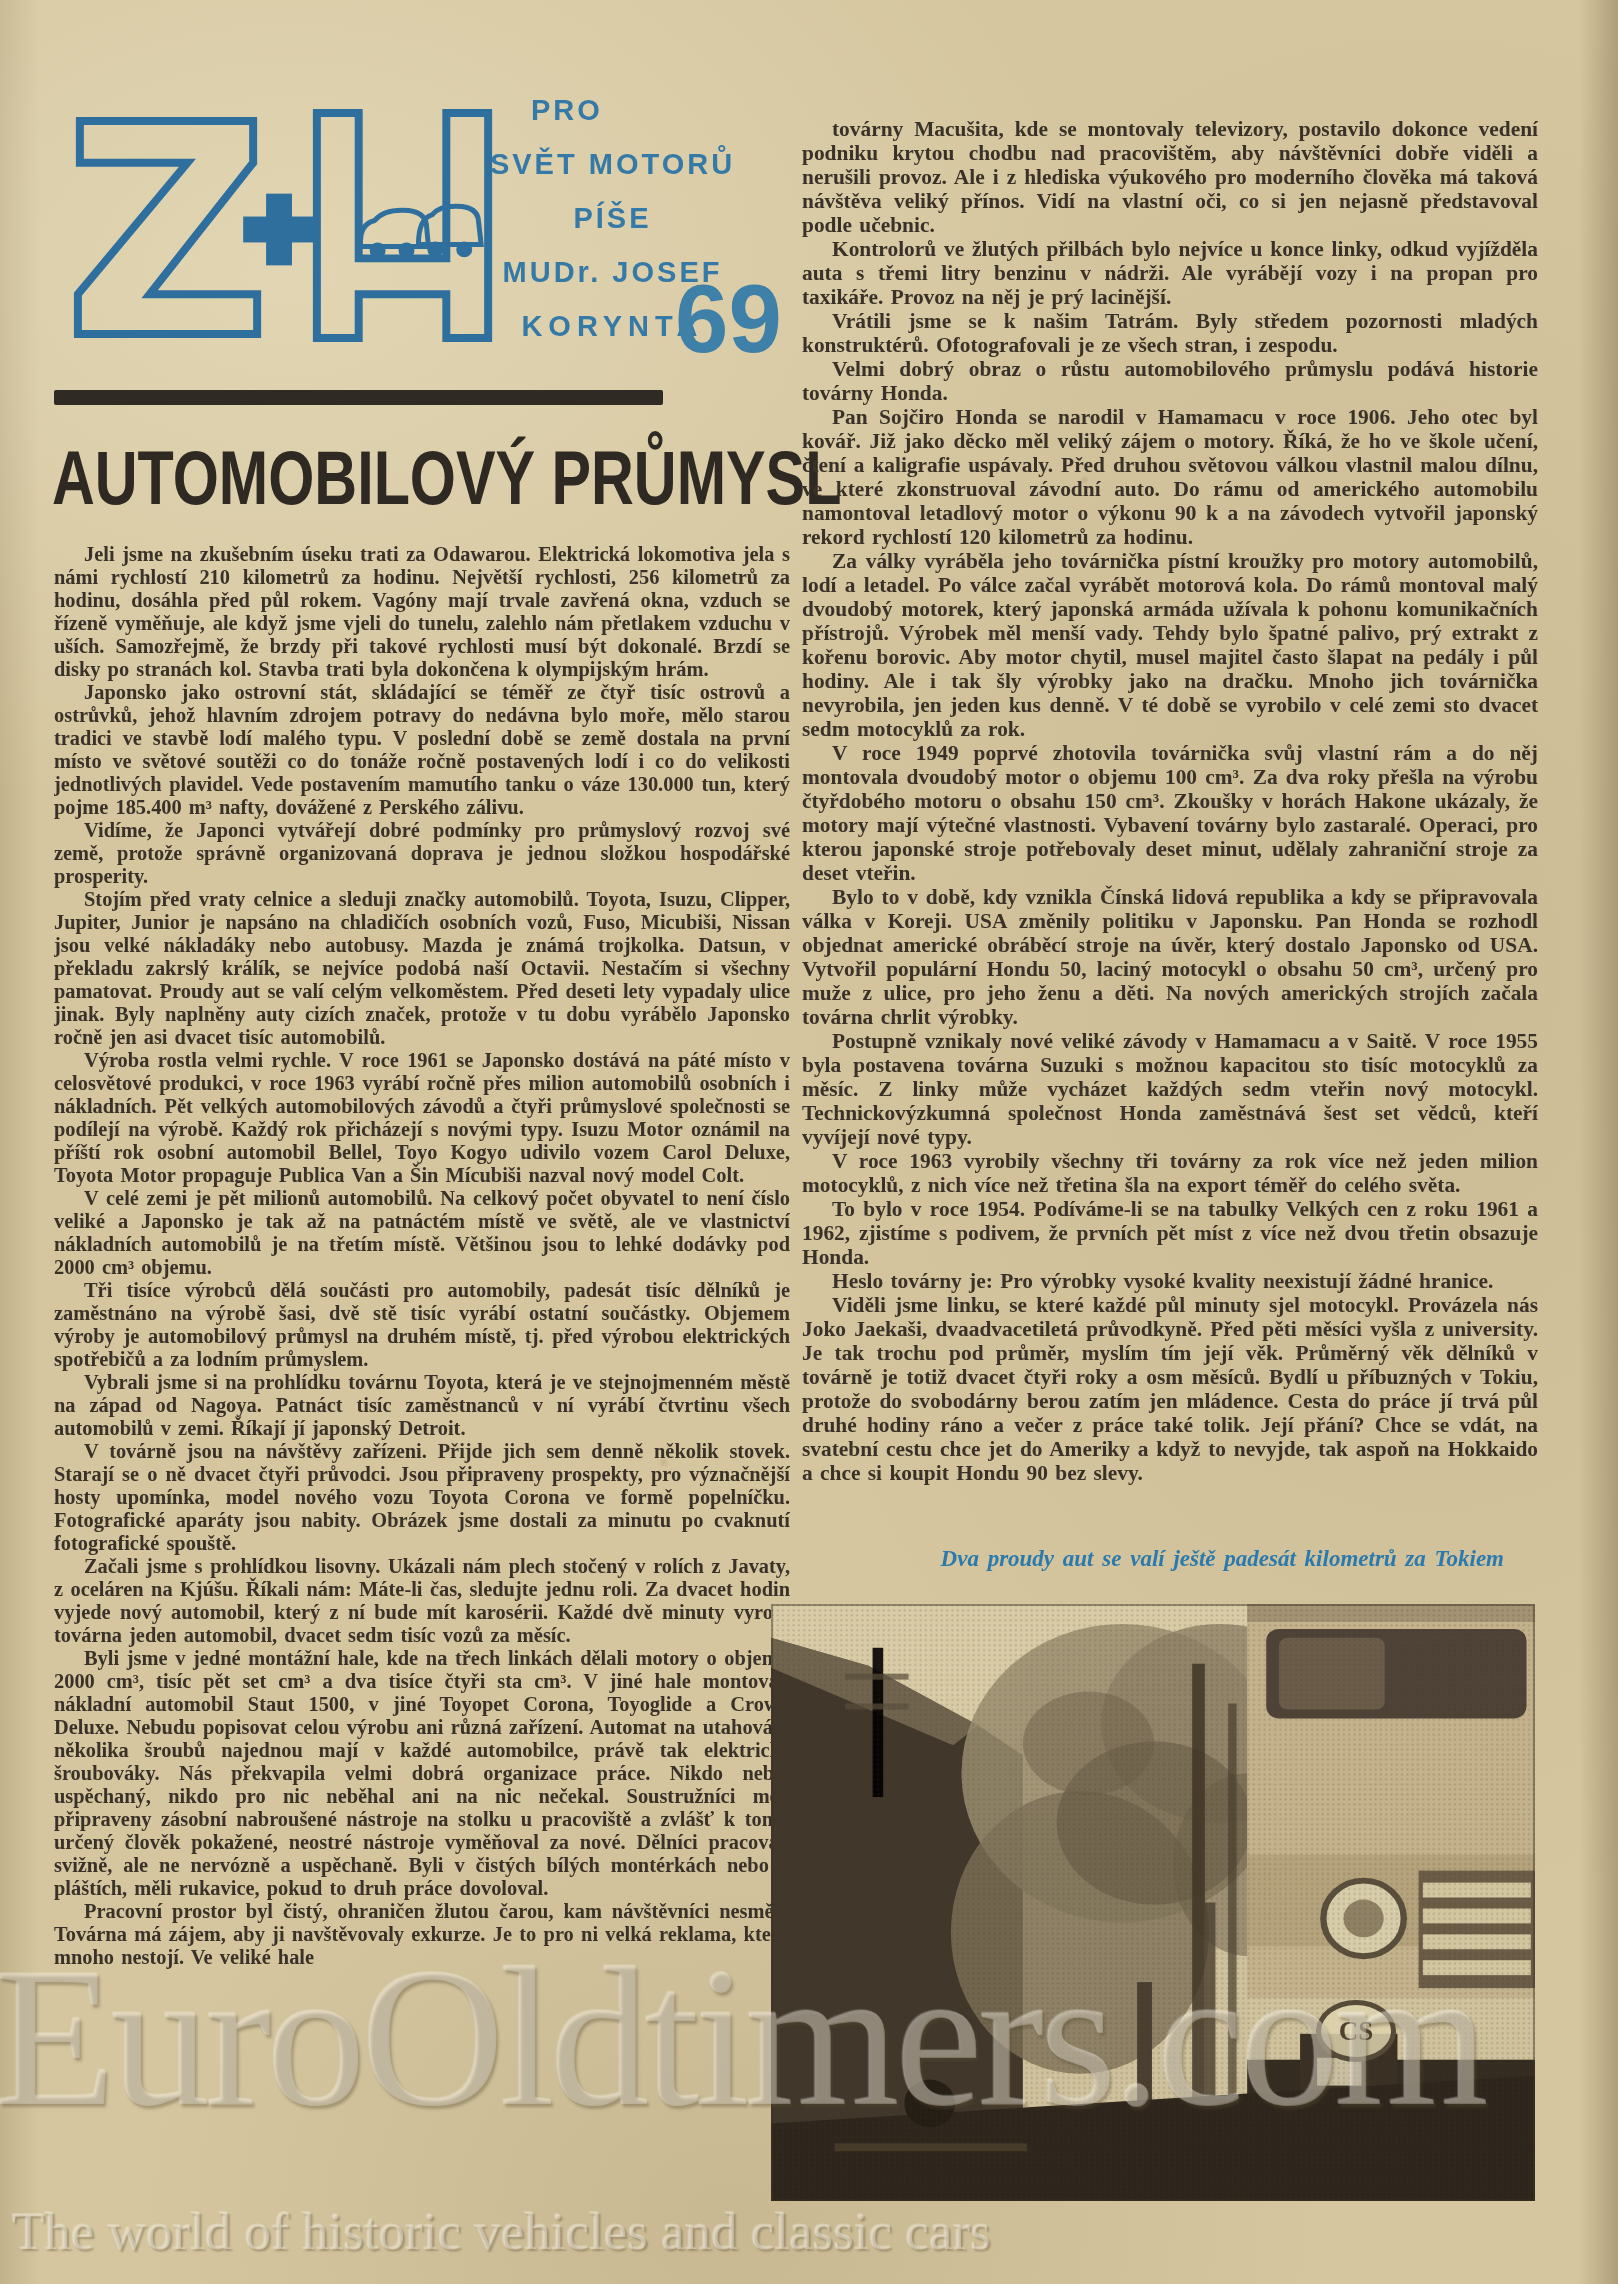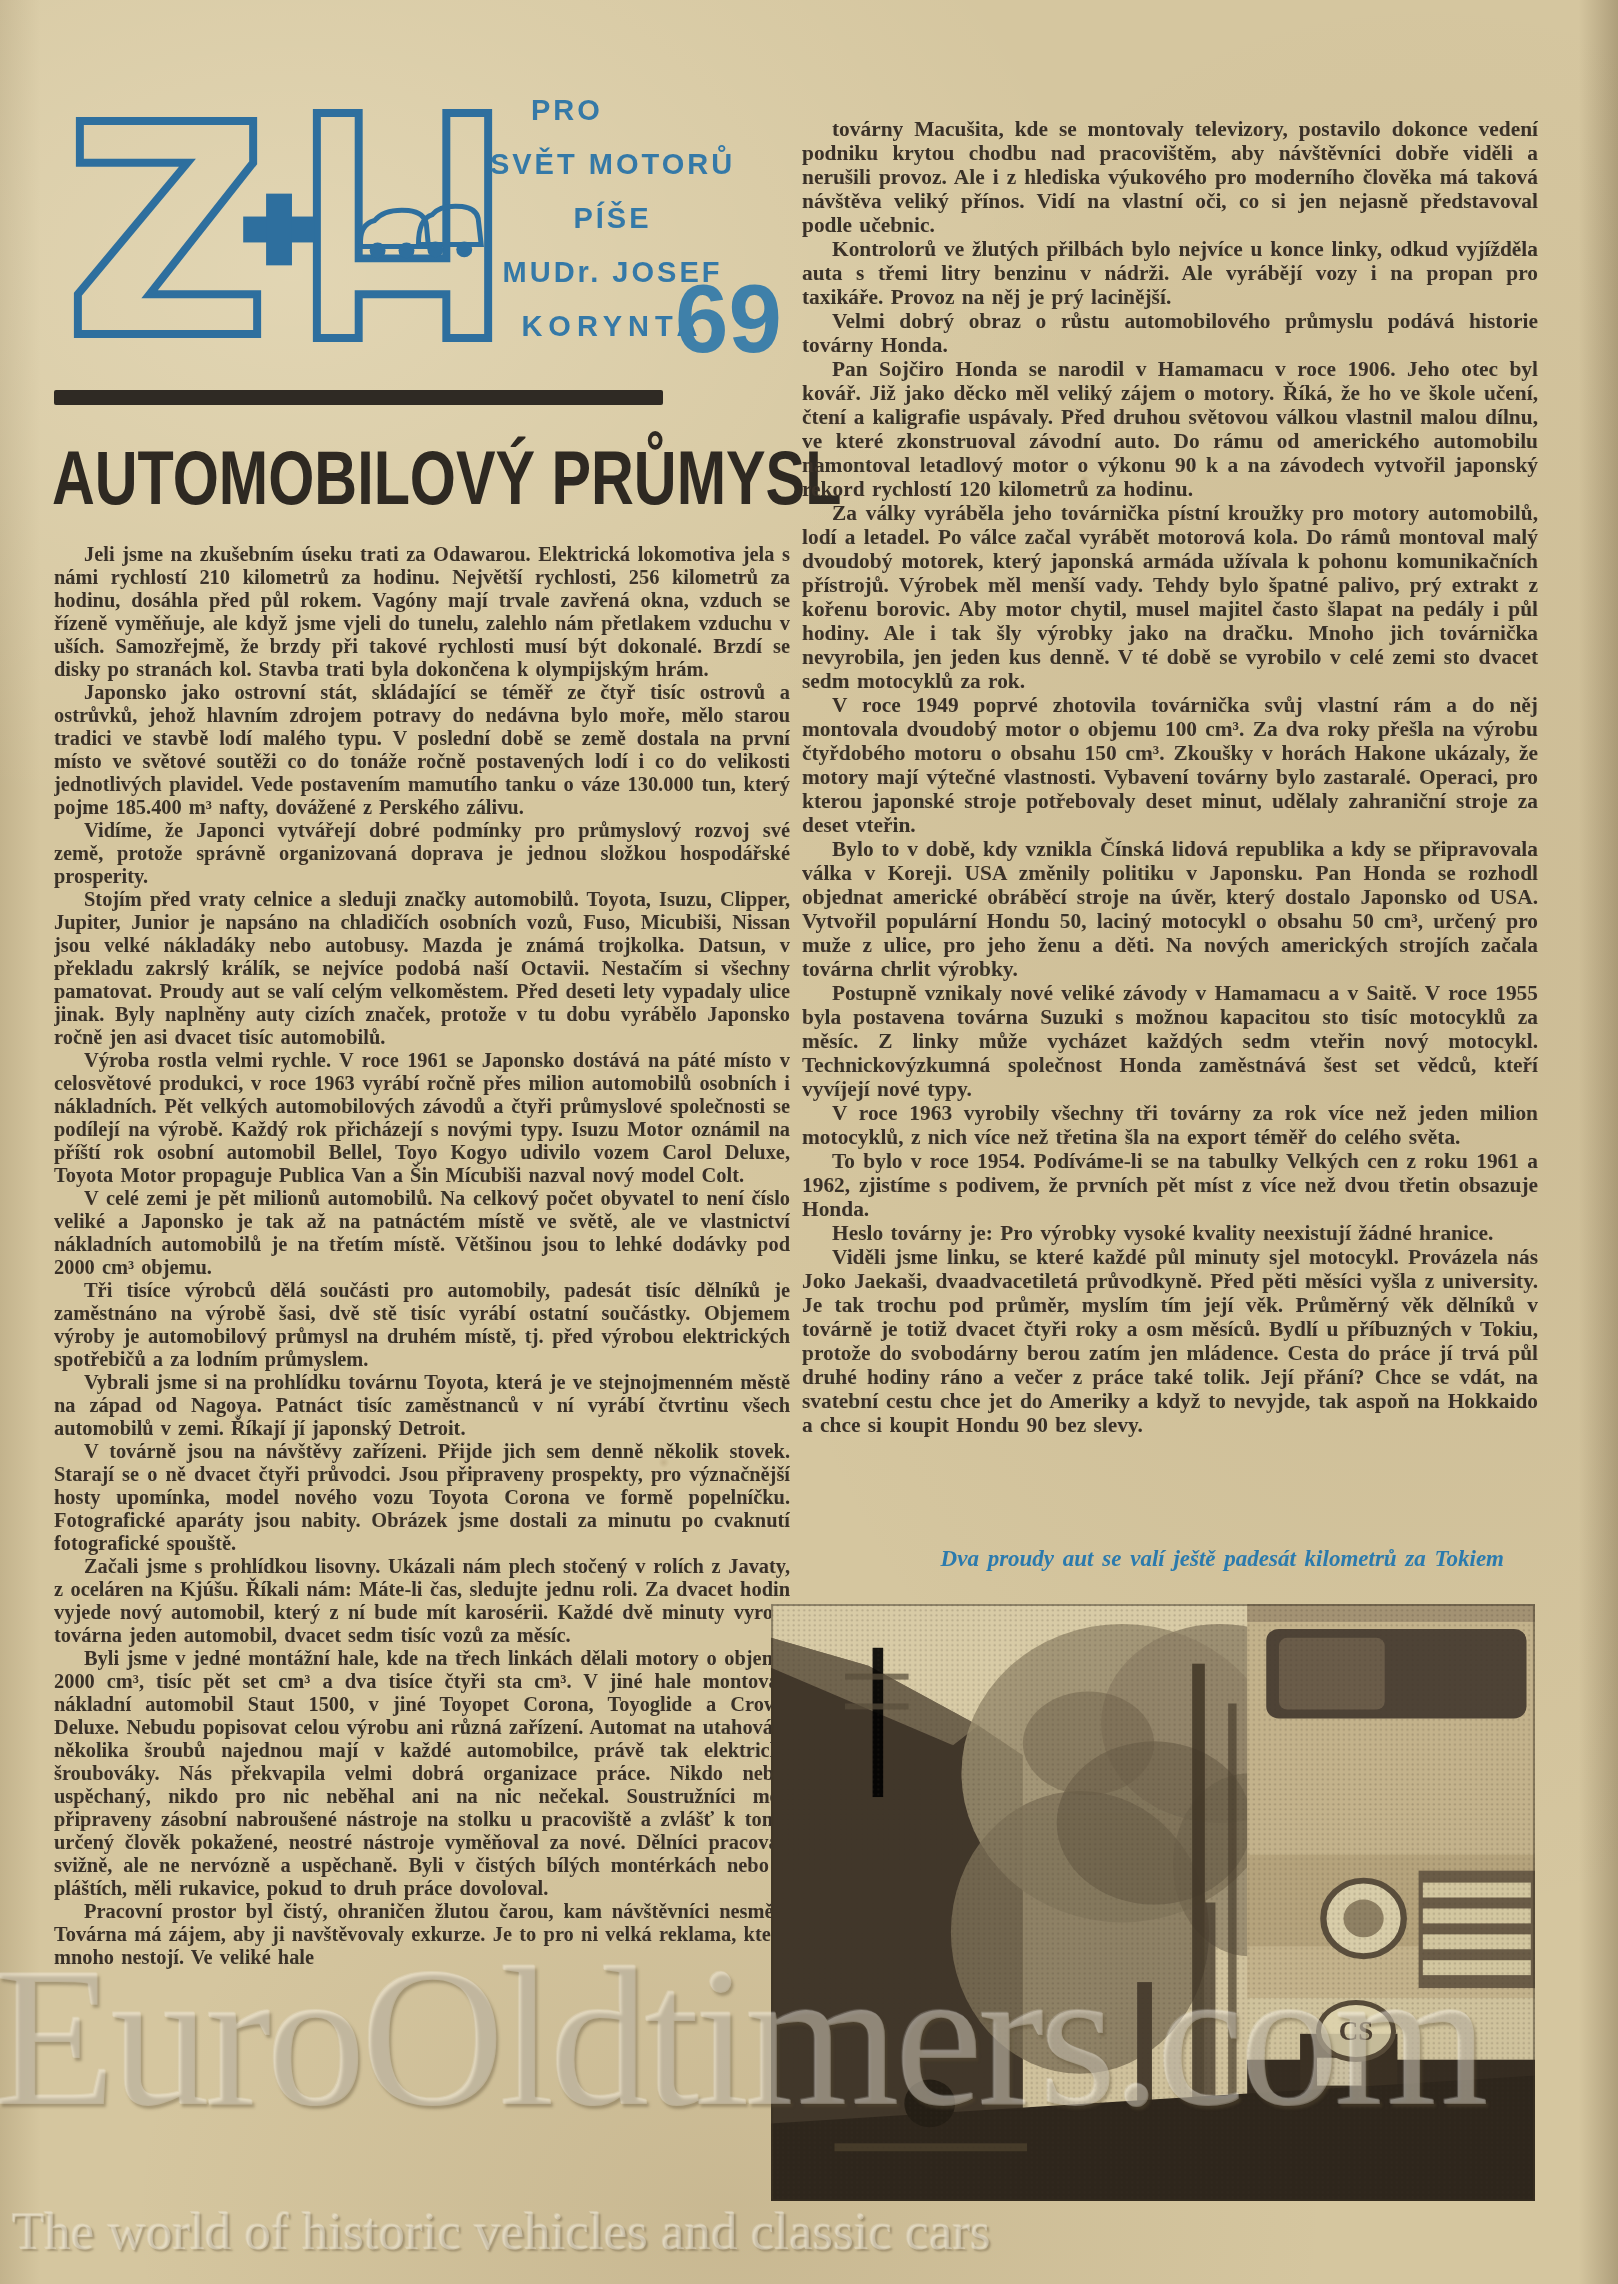--- a/index.html
+++ b/index.html
@@ -128,20 +128,21 @@
     <p>Vybrali jsme si na prohlídku továrnu Toyota, která je ve stejnojmenném městě na západ od Nagoya. Patnáct tisíc zaměstnanců v ní vyrábí čtvrtinu všech automobilů v zemi. Říkají jí japonský Detroit.</p>
     <p>V továrně jsou na návštěvy zařízeni. Přijde jich sem denně několik stovek. Starají se o ně dvacet čtyři průvodci. Jsou připraveny prospekty, pro význačnější hosty upomínka, model nového vozu Toyota Corona ve formě popelníčku. Fotografické aparáty jsou nabity. Obrázek jsme dostali za minutu po cvaknutí fotografické spouště.</p>
     <p>Začali jsme s prohlídkou lisovny. Ukázali nám plech stočený v rolích z Javaty, z oceláren na Kjúšu. Říkali nám: Máte-li čas, sledujte jednu roli. Za dvacet hodin vyjede nový automobil, který z ní bude mít karosérii. Každé dvě minuty vyrobí továrna jeden automobil, dvacet sedm tisíc vozů za měsíc.</p>
     <p>Byli jsme v jedné montážní hale, kde na třech linkách dělali motory o objemu 2000 cm³, tisíc pět set cm³ a dva tisíce čtyři sta cm³. V jiné hale montovali nákladní automobil Staut 1500, v jiné Toyopet Corona, Toyoglide a Crown Deluxe. Nebudu popisovat celou výrobu ani různá zařízení. Automat na utahování několika šroubů najednou mají v každé automobilce, právě tak elektrické šroubováky. Nás překvapila velmi dobrá organizace práce. Nikdo nebyl uspěchaný, nikdo pro nic neběhal ani na nic nečekal. Soustružníci měli připraveny zásobní nabroušené nástroje na stolku u pracoviště a zvlášť k tomu určený člověk pokažené, neostré nástroje vyměňoval za nové. Dělníci pracovali svižně, ale ne nervózně a uspěchaně. Byli v čistých bílých montérkách nebo v pláštích, měli rukavice, pokud to druh práce dovoloval.</p>
     <p>Pracovní prostor byl čistý, ohraničen žlutou čarou, kam návštěvníci nesměli. Továrna má zájem, aby ji navštěvovaly exkurze. Je to pro ni velká reklama, která mnoho nestojí. Ve veliké hale</p>
   </div>
 
   <div class="abs col col-right">
     <p>továrny Macušita, kde se montovaly televizory, postavilo dokonce vedení podniku krytou chodbu nad pracovištěm, aby návštěvníci dobře viděli a nerušili provoz. Ale i z hlediska výukového pro moderního člověka má taková návštěva veliký přínos. Vidí na vlastní oči, co si jen nejasně představoval podle učebnic.</p>
     <p>Kontrolorů ve žlutých přilbách bylo nejvíce u konce linky, odkud vyjížděla auta s třemi litry benzinu v nádrži. Ale vyrábějí vozy i na propan pro taxikáře. Provoz na něj je prý lacinější.</p>
+    <p>Vrátili jsme se k našim Tatrám. Byly středem pozornosti mladých konstruktérů. Ofotografovali je ze všech stran, i zespodu.</p>
     <p>Velmi dobrý obraz o růstu automobilového průmyslu podává historie továrny Honda.</p>
     <p>Pan Sojčiro Honda se narodil v Hamamacu v roce 1906. Jeho otec byl kovář. Již jako děcko měl veliký zájem o motory. Říká, že ho ve škole učení, čtení a kaligrafie uspávaly. Před druhou světovou válkou vlastnil malou dílnu, ve které zkonstruoval závodní auto. Do rámu od amerického automobilu namontoval letadlový motor o výkonu 90 k a na závodech vytvořil japonský rekord rychlostí 120 kilometrů za hodinu.</p>
     <p>Za války vyráběla jeho továrnička pístní kroužky pro motory automobilů, lodí a letadel. Po válce začal vyrábět motorová kola. Do rámů montoval malý dvoudobý motorek, který japonská armáda užívala k pohonu komunikačních přístrojů. Výrobek měl menší vady. Tehdy bylo špatné palivo, prý extrakt z kořenu borovic. Aby motor chytil, musel majitel často šlapat na pedály i půl hodiny. Ale i tak šly výrobky jako na dračku. Mnoho jich továrnička nevyrobila, jen jeden kus denně. V té době se vyrobilo v celé zemi sto dvacet sedm motocyklů za rok.</p>
     <p>V roce 1949 poprvé zhotovila továrnička svůj vlastní rám a do něj montovala dvoudobý motor o objemu 100 cm³. Za dva roky přešla na výrobu čtyřdobého motoru o obsahu 150 cm³. Zkoušky v horách Hakone ukázaly, že motory mají výtečné vlastnosti. Vybavení továrny bylo zastaralé. Operaci, pro kterou japonské stroje potřebovaly deset minut, udělaly zahraniční stroje za deset vteřin.</p>
     <p>Bylo to v době, kdy vznikla Čínská lidová republika a kdy se připravovala válka v Koreji. USA změnily politiku v Japonsku. Pan Honda se rozhodl objednat americké obráběcí stroje na úvěr, který dostalo Japonsko od USA. Vytvořil populární Hondu 50, laciný motocykl o obsahu 50 cm³, určený pro muže z ulice, pro jeho ženu a děti. Na nových amerických strojích začala továrna chrlit výrobky.</p>
     <p>Postupně vznikaly nové veliké závody v Hamamacu a v Saitě. V roce 1955 byla postavena továrna Suzuki s možnou kapacitou sto tisíc motocyklů za měsíc. Z linky může vycházet každých sedm vteřin nový motocykl. Technickovýzkumná společnost Honda zaměstnává šest set vědců, kteří vyvíjejí nové typy.</p>
     <p>V roce 1963 vyrobily všechny tři továrny za rok více než jeden milion motocyklů, z nich více než třetina šla na export téměř do celého světa.</p>
     <p>To bylo v roce 1954. Podíváme-li se na tabulky Velkých cen z roku 1961 a 1962, zjistíme s podivem, že prvních pět míst z více než dvou třetin obsazuje Honda.</p>
     <p>Heslo továrny je: Pro výrobky vysoké kvality neexistují žádné hranice.</p>
     <p><span>Viděli jsme linku, se které každé půl minuty sjel motocykl. Provázela nás Joko Jaekaši, dvaadvacetiletá průvodkyně. Před pěti měsíci vyšla z university. Je tak trochu pod průměr, myslím tím její věk. Průměrný věk dělníků v továrně je totiž dvacet čtyři roky a osm měsíců. Bydlí u příbuzných v Tokiu, protože do svobodárny berou zatím jen mládence. Cesta do práce jí trvá půl druhé hodiny ráno a večer z práce také tolik. Její přání? Chce se vdát, na svatební cestu chce jet do Ameriky a když to nevyjde, tak aspoň na Hokkaido a chce si koupit Hondu 90 bez slevy.</span> </p>

